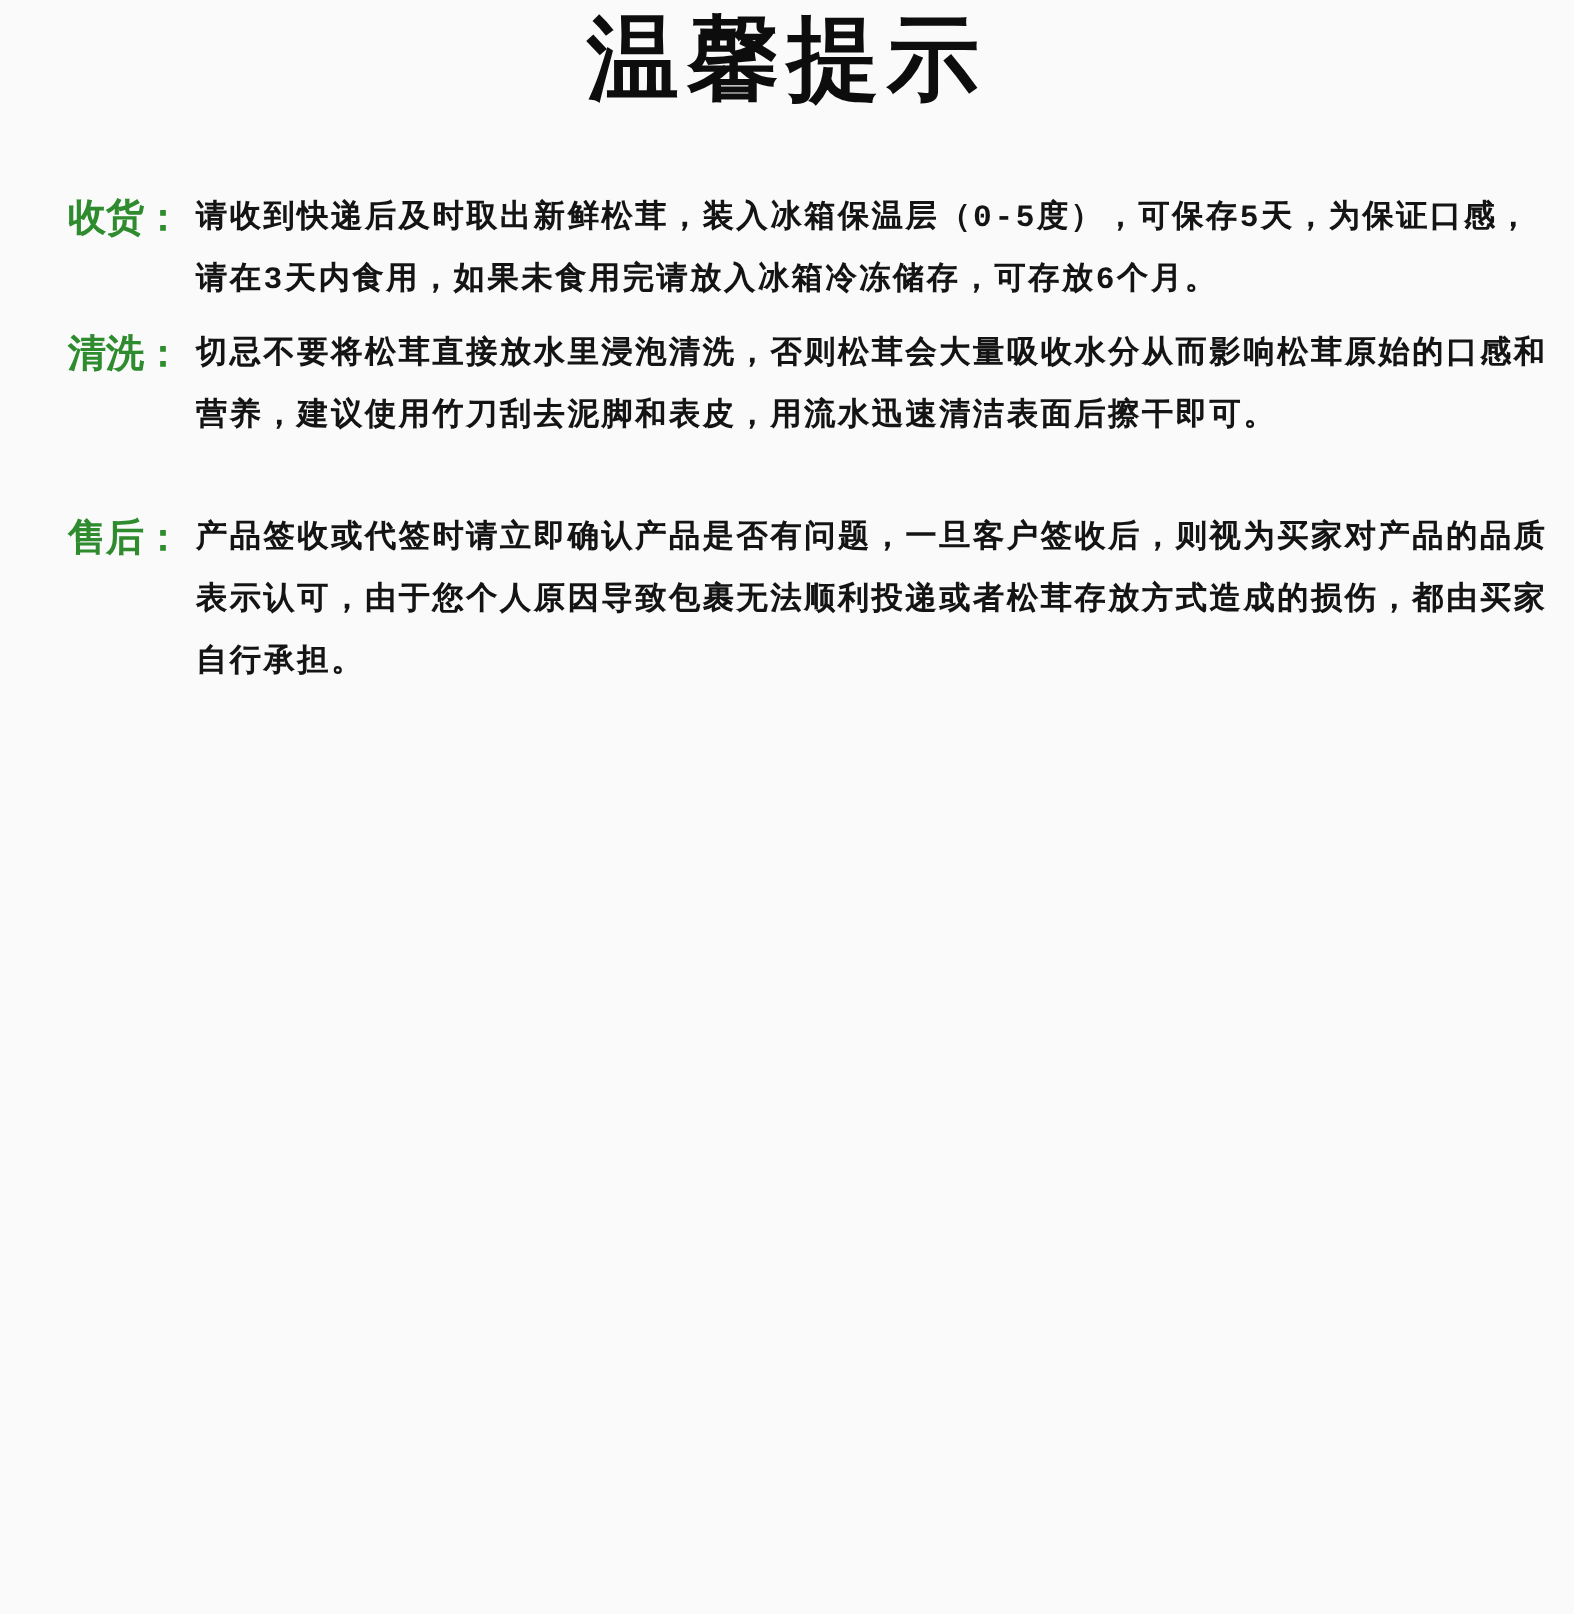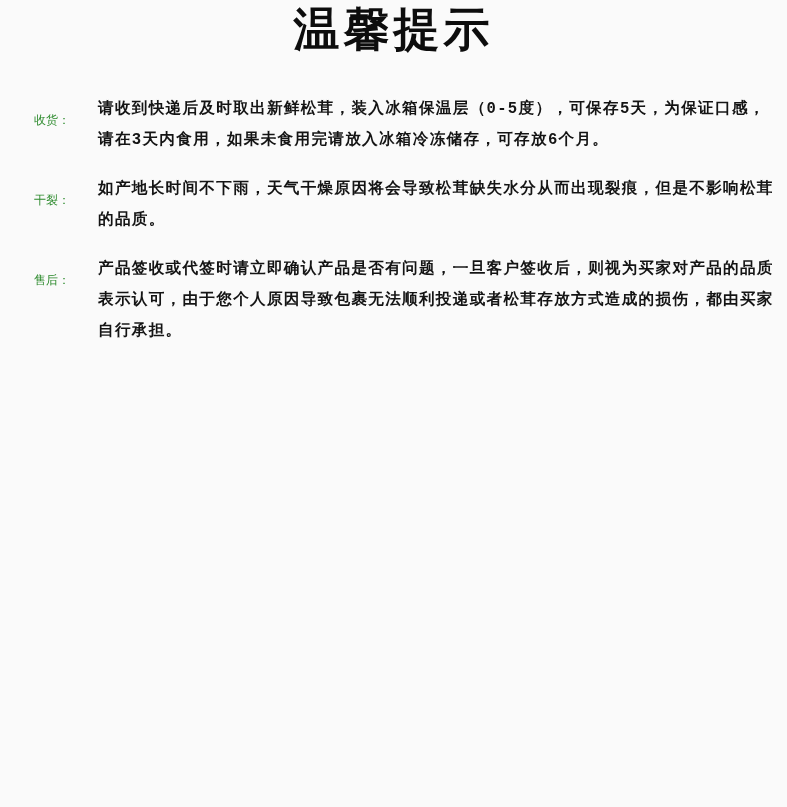--- a/index.html
+++ b/index.html
@@ -33,26 +33,25 @@
       left: 34px;
       width: 740px;
     }
     .section {
       display: flex;
       align-items: flex-start;
       margin-bottom: 0px;
     }
     .label {
       flex: 0 0 64px;
-      font-size: 12px;
+      font-size: 19px;
       line-height: 31px;
       color: #2e8b2e;
-      font-weight: normal;
+      font-weight: bold;
       white-space: nowrap;
-      margin-top: 11px;
     }
     .body-text {
       flex: 1 1 auto;
       font-size: 15.6px;
       line-height: 31px;
       letter-spacing: 1.3px;
       font-weight: bold;
       color: #141414;
       padding-left: 0px;
       word-break: break-all;
@@ -64,26 +63,26 @@
 <body>
 
 <div class="title">温馨提示</div>
 
 <div class="sections">
   <div class="section">
     <div class="label">收货：</div>
     <div class="body-text">请收到快递后及时取出新鲜松茸，装入冰箱保温层（0-5度），可保存5天，为保证口感，请在3天内食用，如果未食用完请放入冰箱冷冻储存，可存放6个月。</div>
   </div>
   <div class="gap"></div>
+  <div class="section">
+    <div class="label">清洗：</div>
+    <div class="body-text">切忌不要将松茸直接放水里浸泡清洗，否则松茸会大量吸收水分从而影响松茸原始的口感和营养，建议使用竹刀刮去泥脚和表皮，用流水迅速清洁表面后擦干即可。</div>
+  </div>
   <div class="gap"></div>
   <div class="gap"></div>
-  <div class="section">
-    <div class="label">干裂：</div>
-    <div class="body-text">如产地长时间不下雨，天气干燥原因将会导致松茸缺失水分从而出现裂痕，但是不影响松茸的品质。</div>
-  </div>
   <div class="gap"></div>
   <div class="gap"></div>
   <div class="gap"></div>
   <div class="section">
     <div class="label">售后：</div>
     <div class="body-text">产品签收或代签时请立即确认产品是否有问题，一旦客户签收后，则视为买家对产品的品质表示认可，由于您个人原因导致包裹无法顺利投递或者松茸存放方式造成的损伤，都由买家自行承担。</div>
   </div>
 </div>
 
 </body></html>

